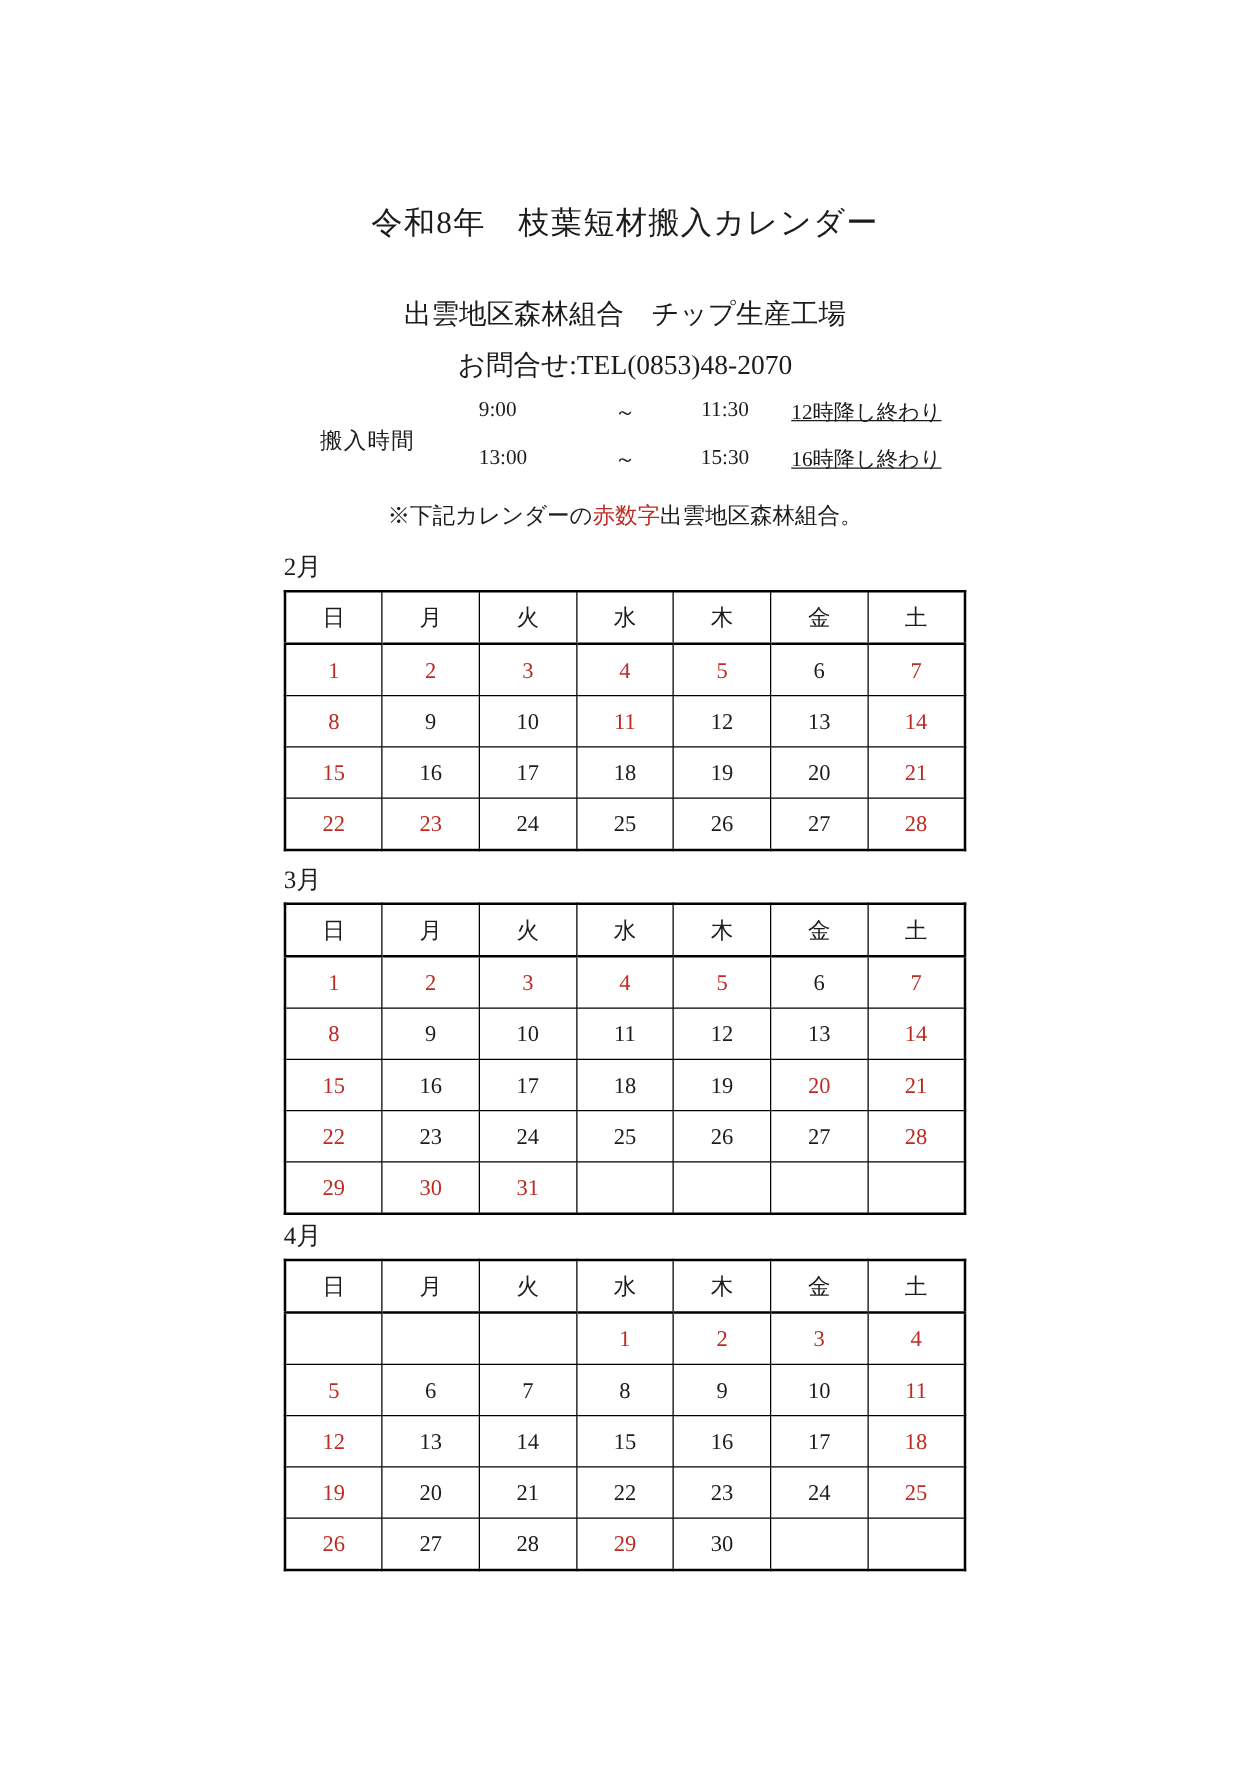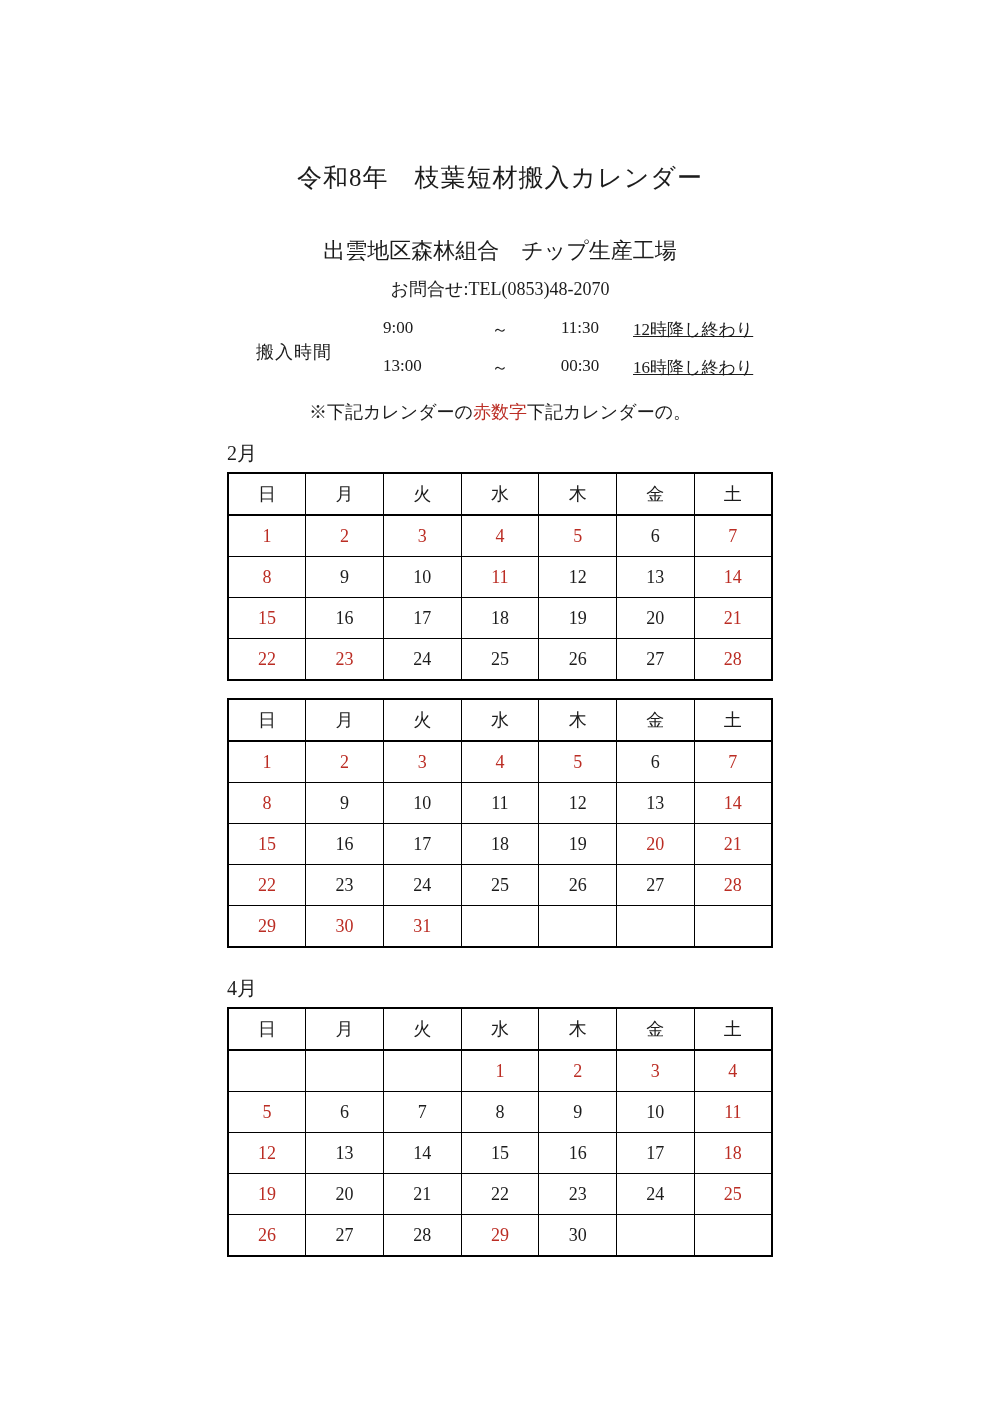--- a/index.html
+++ b/index.html
@@ -4,21 +4,21 @@
 <style>
   :root { --red:#bb2d24; --ink:#1c1c1c; --line:#000; }
   html,body{margin:0;padding:0;background:#fff;}
   .page{
     position:relative;width:1000px;height:1414px;background:#fff;
     font-family:"Liberation Serif","DejaVu Serif",serif;color:var(--ink);
     overflow:hidden;
   }
   .title{position:absolute;top:161px;left:0;width:100%;text-align:center;font-size:25px;letter-spacing:1px;}
   .subtitle{position:absolute;top:236px;left:0;width:100%;text-align:center;font-size:22px;}
-  .contact{position:absolute;top:277px;left:0;width:100%;text-align:center;font-size:18px;}
+  .contact{position:absolute;top:277px;left:0;width:100%;text-align:center;font-size:22px;}
 
   .delivery-label{position:absolute;left:256px;top:340px;font-size:18px;letter-spacing:1px;}
   .delivery-row{position:absolute;left:0;width:100%;font-size:17px;height:22px;}
   .delivery-row.r0{top:318px;}
   .delivery-row.r1{top:356px;padding-left:40px;}
   .t-start{position:absolute;left:383px;width:76px;text-align:left;}
   .t-tilde{position:absolute;left:468px;width:64px;text-align:center;}
   .t-end{position:absolute;left:543px;width:74px;text-align:center;}
   .t-note{position:absolute;left:633px;text-decoration:underline;}
 
@@ -55,25 +55,25 @@
   <div class="delivery-row r0">
     <span class="t-start">9:00</span>
     <span class="t-tilde">～</span>
     <span class="t-end">11:30</span>
     <span class="t-note">12時降し終わり</span>
   </div>
 
   <div class="delivery-row r1">
     <span class="t-start">13:00</span>
     <span class="t-tilde">～</span>
-    <span class="t-end">00:30</span>
+    <span class="t-end">15:30</span>
     <span class="t-note">16時降し終わり</span>
   </div>
 
-  <div class="notice"><span>※下記カレンダーの</span><span class="red">赤数字</span><span>下記カレンダーの。</span></div>
+  <div class="notice"><span>※下記カレンダーの</span><span class="red">赤数字</span><span>出雲地区森林組合。</span></div>
 
   <div id="calendars">
       <div class="cal cal-0">
         <div class="month-label">2月</div>
         <table class="cal-table">
           <thead>
             <tr>
               <th>日</th>
               <th>月</th>
               <th>火</th>
@@ -117,20 +117,21 @@
               <td>24</td>
               <td>25</td>
               <td>26</td>
               <td>27</td>
               <td class="red">28</td>
             </tr>
           </tbody>
         </table>
       </div>
       <div class="cal cal-1">
+        <div class="month-label">3月</div>
         <table class="cal-table">
           <thead>
             <tr>
               <th>日</th>
               <th>月</th>
               <th>火</th>
               <th>水</th>
               <th>木</th>
               <th>金</th>
               <th>土</th>

